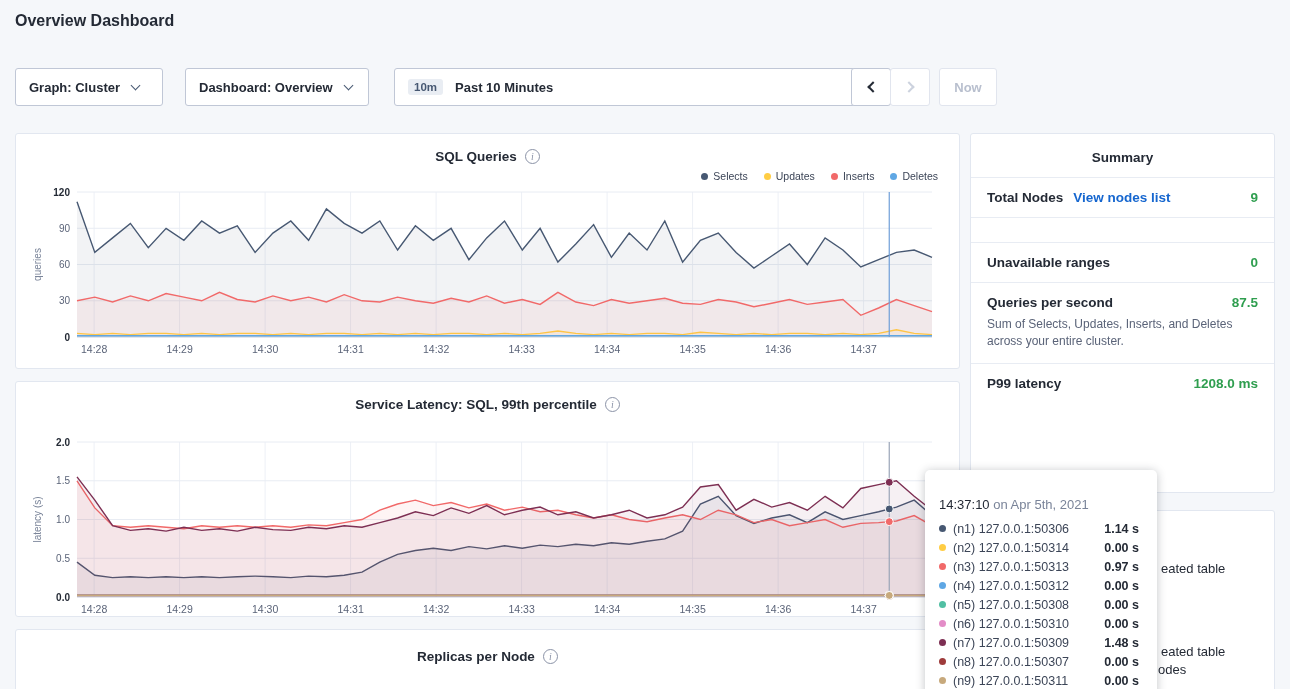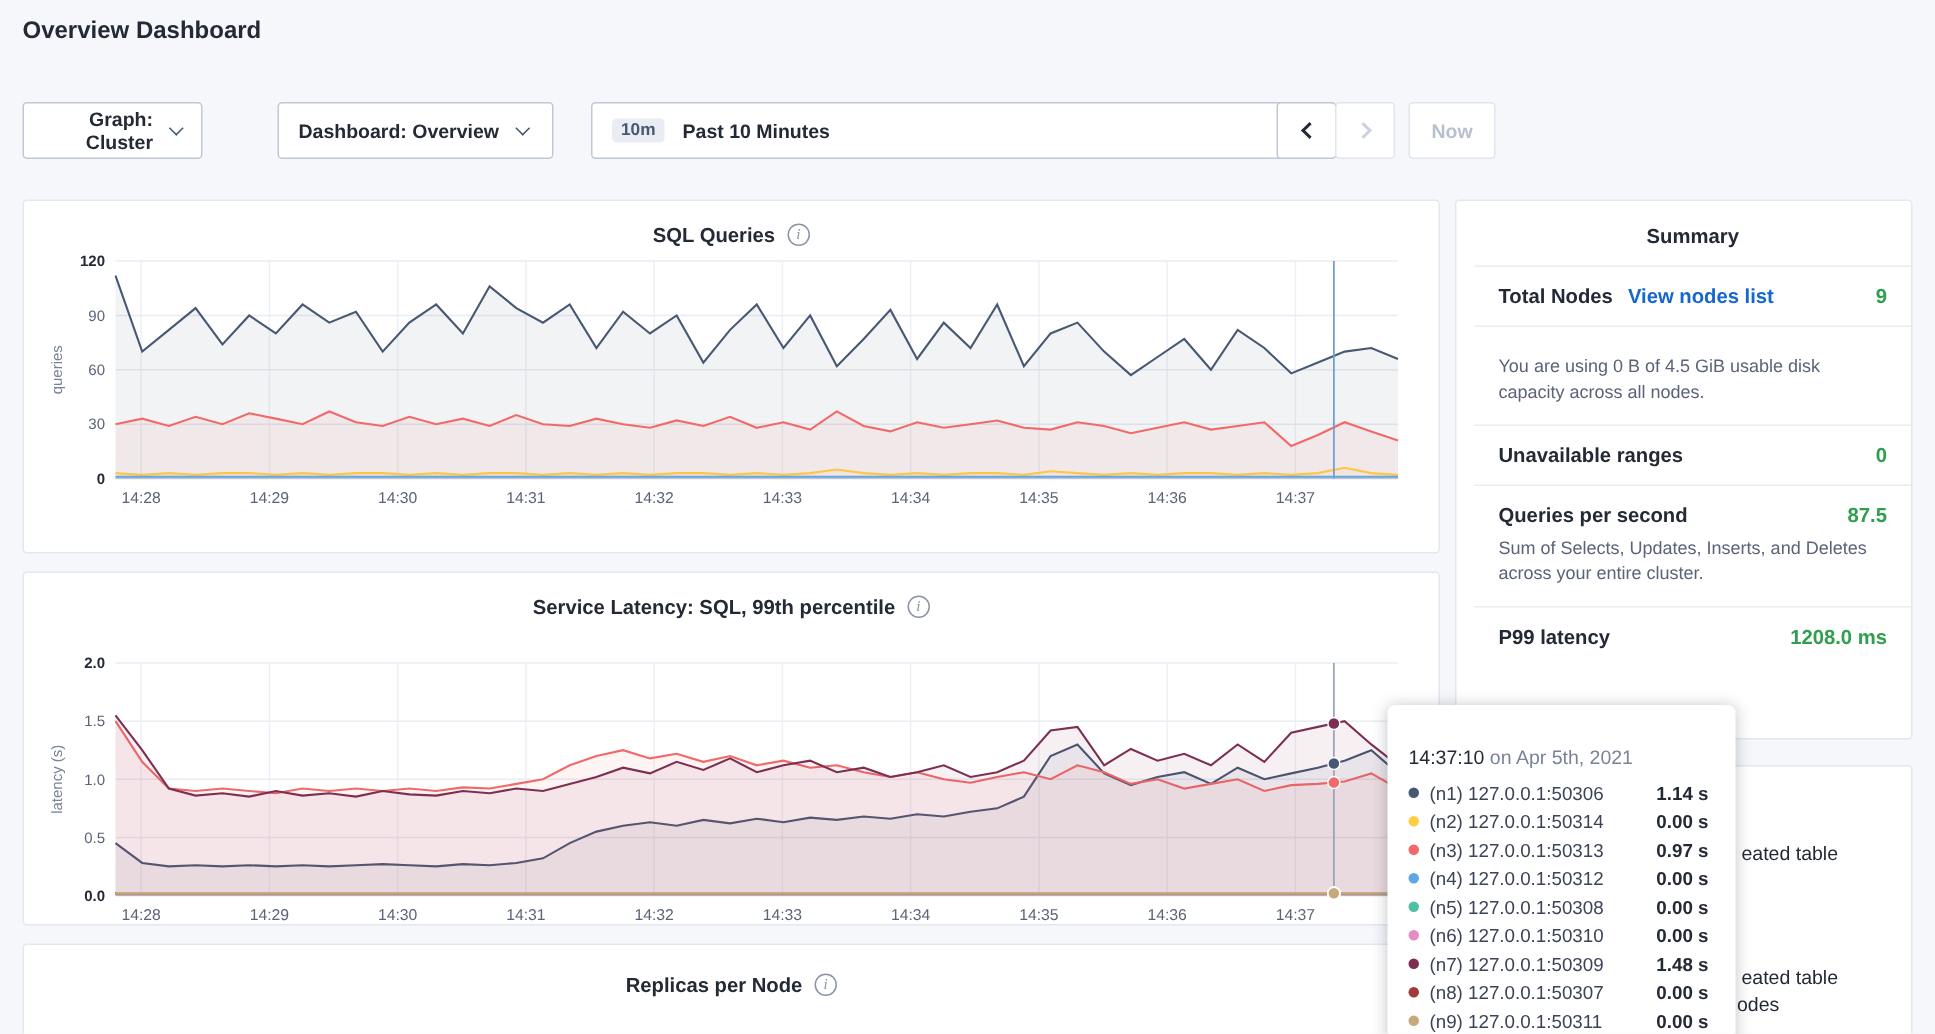--- a/index.html
+++ b/index.html
@@ -14,21 +14,21 @@
   .page-title { position:absolute; left:15px; top:12px; font-size:16px; font-weight:600; color:#242a35; }
 
   
   .dropdown-btn {
     position:absolute; top:68px; height:38px; display:flex; align-items:center;
     background:#fff; border:1px solid #c0c7d6; border-radius:3px; padding:0 13px;
     font-family:"Liberation Sans",sans-serif; font-size:13px; font-weight:bold; color:#242a35; cursor:pointer;
   }
   .caret { width:7px; height:7px; border-right:1.6px solid #475872; border-bottom:1.6px solid #475872;
     transform:rotate(45deg); margin-top:-4px; flex:none; }
-  .graph-btn { left:15px; width:120px;text-align:right; }
+  .graph-btn { left:15px; width:148px;text-align:right; }
   .dash-btn { left:185px; width:184px; }
   .graph-btn .caret, .dash-btn .caret { margin-left:12px; }
   .time-btn { left:394px; width:493px; }
   .time-btn .caret { margin-left:auto; }
   .time-badge { background:#e9edf3; border-radius:3px; padding:2px 6px; font-size:11.5px; font-weight:bold; color:#475872; margin-right:12px; }
   .nav-btn {
     position:absolute; top:68px; width:40px; height:38px; background:#fff;
     border:1px solid #c0c7d6; border-radius:3px; display:flex; align-items:center; justify-content:center; cursor:pointer;
   }
   .nav-prev { left:851px; }
@@ -36,21 +36,21 @@
   .chev { width:8px; height:8px; border-left:2px solid #242a35; border-bottom:2px solid #242a35; }
   .chev-left { transform:rotate(45deg); margin-left:3px; }
   .chev-right { transform:rotate(-135deg); border-color:#ccd2de; margin-right:3px; }
   .now-btn {
     position:absolute; left:939px; top:68px; width:58px; height:38px; background:#fff;
     border:1px solid #e1e5ee; border-radius:3px; font-size:13px; font-weight:bold; color:#b8bfce;
     font-family:"Liberation Sans",sans-serif; cursor:default;
   }
 
   
-  .card { position:absolute; background:#fff; border:1px solid #e2e7f0; border-radius:3px;padding-left:12px; }
+  .card { position:absolute; background:#fff; border:1px solid #e2e7f0; border-radius:3px; }
   .chart-card-1 { left:15px; top:133px; width:945px; height:236px; padding:12px 15px; }
   .chart-card-2 { left:15px; top:381px; width:945px; height:236px; padding:12px 15px; }
   .chart-card-3 { left:15px; top:629px; width:945px; height:120px; padding:16px 15px; }
   .chart-title-row { display:flex; justify-content:center; align-items:center; gap:8px; height:20px; }
   .chart-title { font-size:13.5px; font-weight:bold; color:#242a35; }
   .info-icon {
     width:15px; height:15px; border:1px solid #8b93a7; border-radius:50%; color:#8b93a7;
     font-size:10px; line-height:13px; text-align:center; font-style:italic;
     font-family:"Liberation Serif", serif; cursor:pointer; flex:none;
   }
@@ -114,20 +114,38 @@
 <button class="nav-btn nav-next">
   <span class="chev chev-right"></span>
 </button>
 <button class="now-btn">Now</button>
 
 <div class="card chart-card-1">
   <div class="chart-title-row">
     <span class="chart-title">SQL Queries</span>
     <span class="info-icon">i</span>
   </div>
+  <div class="legend">
+      <span class="legend-item">
+        <span class="legend-dot" style="background: rgb(71, 88, 114);"></span>
+        <span>Selects</span>
+      </span>
+      <span class="legend-item">
+        <span class="legend-dot" style="background: rgb(255, 205, 68);"></span>
+        <span>Updates</span>
+      </span>
+      <span class="legend-item">
+        <span class="legend-dot" style="background: rgb(241, 105, 105);"></span>
+        <span>Inserts</span>
+      </span>
+      <span class="legend-item">
+        <span class="legend-dot" style="background: rgb(95, 167, 228);"></span>
+        <span>Deletes</span>
+      </span>
+    </div>
   <svg class="chart-svg" width="915" height="175">
       <line x1="63.1" y1="8" x2="63.1" y2="153" stroke="#edf0f6" stroke-width="1"></line>
       <text x="63.1" y="169" text-anchor="middle" fill="#5a6378" font-size="10.5">14:28</text>
       <line x1="148.6" y1="8" x2="148.6" y2="153" stroke="#edf0f6" stroke-width="1"></line>
       <text x="148.6" y="169" text-anchor="middle" fill="#5a6378" font-size="10.5">14:29</text>
       <line x1="234.10000000000002" y1="8" x2="234.10000000000002" y2="153" stroke="#edf0f6" stroke-width="1"></line>
       <text x="234.10000000000002" y="169" text-anchor="middle" fill="#5a6378" font-size="10.5">14:30</text>
       <line x1="319.6" y1="8" x2="319.6" y2="153" stroke="#edf0f6" stroke-width="1"></line>
       <text x="319.6" y="169" text-anchor="middle" fill="#5a6378" font-size="10.5">14:31</text>
       <line x1="405.1" y1="8" x2="405.1" y2="153" stroke="#edf0f6" stroke-width="1"></line>
@@ -245,21 +263,20 @@
 
   <div class="sum-row">
     <div class="sum-top">
       <span class="sum-label">Total Nodes</span>
       <a class="sum-link">View nodes list</a>
       <span class="sum-value">9</span>
     </div>
   </div>
 
   <div class="sum-row">
-    <div class="sum-sub">You are using 0 B of 4.5 GiB usable disk capacity across all nodes.</div>
   </div>
 
   <div class="sum-row">
     <div class="sum-top">
       <span class="sum-label">Unavailable ranges</span>
       <span class="sum-value">0</span>
     </div>
   </div>
 
   <div class="sum-row">

